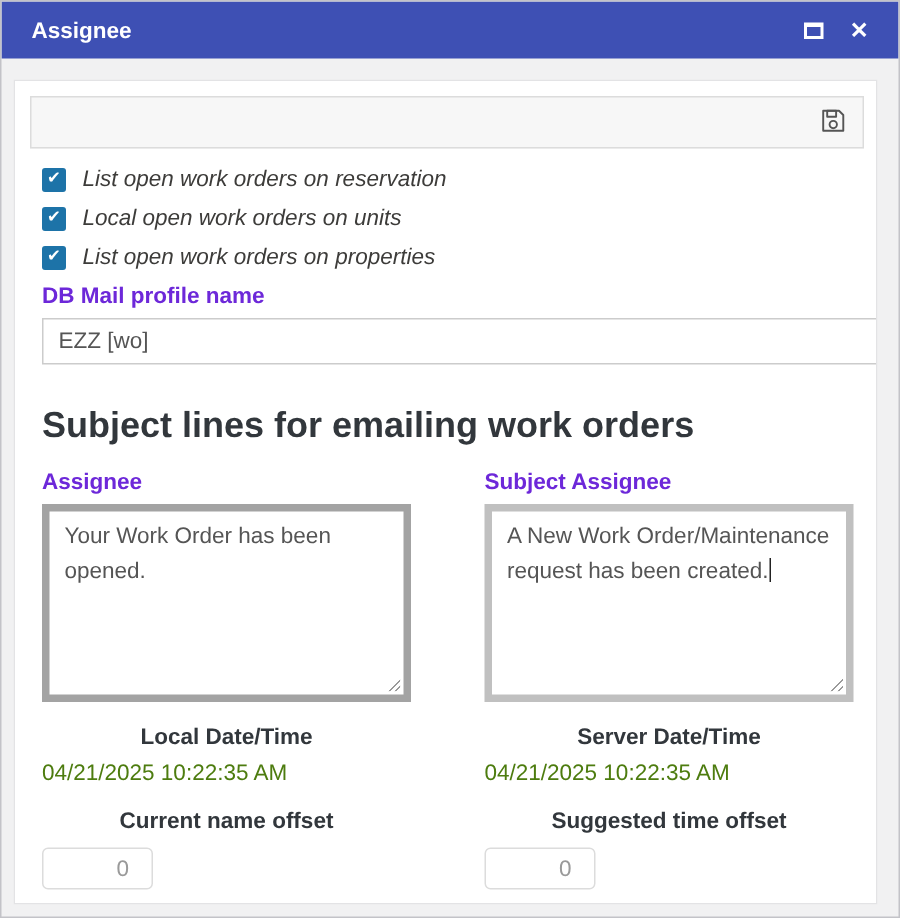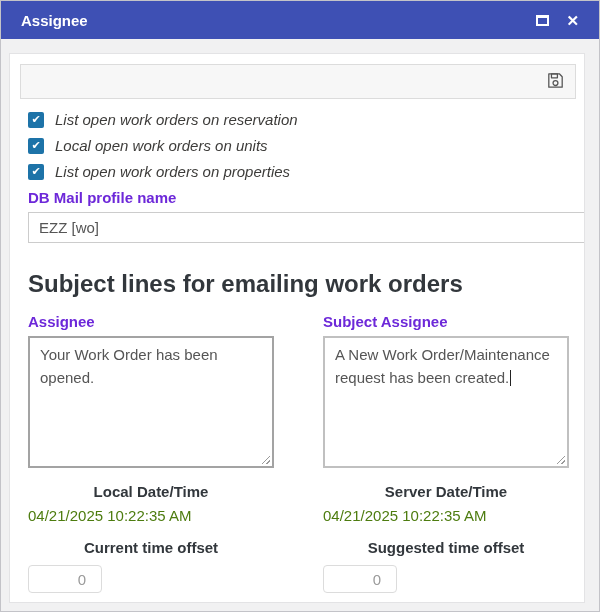--- a/index.html
+++ b/index.html
@@ -61,21 +61,21 @@
     font-family: "Liberation Sans", sans-serif;
     padding: 0 10px; font-size: 15px; color: #555; outline: none;
   }
 
   .section-heading { font-size: 24px; font-weight: bold; color: #32373c; margin: 27px 0 15px; }
 
   .grid { display: grid; grid-template-columns: 246px 246px; column-gap: 49px; }
   .grid .field-label { margin-bottom: 6px; }
 
   .ta {
-    height: 132px; border: 2px solid #a3a3a3; background: #fff;
+    height: 132px; border: 5px solid #a3a3a3; background: #fff;
     padding: 6px 10px; font-size: 15px; color: #555; line-height: 1.5;
     position: relative; overflow: hidden; cursor: text;
   }
   .ta-focused { border-color: #c0c0c0; }
   .resize-handle {
     position: absolute; right: 2px; bottom: 2px; width: 10px; height: 10px;
     background: repeating-linear-gradient(-45deg, transparent 0 2px, #9a9a9a 2px 3px);
     clip-path: polygon(100% 0, 100% 100%, 0 100%);
   }
   .caret { display: inline-block; width: 1px; height: 16px; background: #222; vertical-align: -3px; margin-left: 1px; }
@@ -164,21 +164,21 @@
             <span>A New Work Order/Maintenance request has been created.</span><span class="caret"></span>
             <span class="resize-handle"></span>
           </div>
 
           <div class="dt-label">Local Date/Time</div>
           <div class="dt-label">Server Date/Time</div>
 
           <div class="dt-value">04/21/2025 10:22:35 AM</div>
           <div class="dt-value">04/21/2025 10:22:35 AM</div>
 
-          <div class="dt-label">Current time offset</div>
+          <div class="dt-label">Current name offset</div>
           <div class="dt-label">Suggested time offset</div>
 
           <div class="offset-wrap">
             <input class="offset-input" type="text" value="0" style="">
           </div>
           <div class="offset-wrap">
             <input class="offset-input" type="text" value="0" style="">
           </div>
 
         </div>

